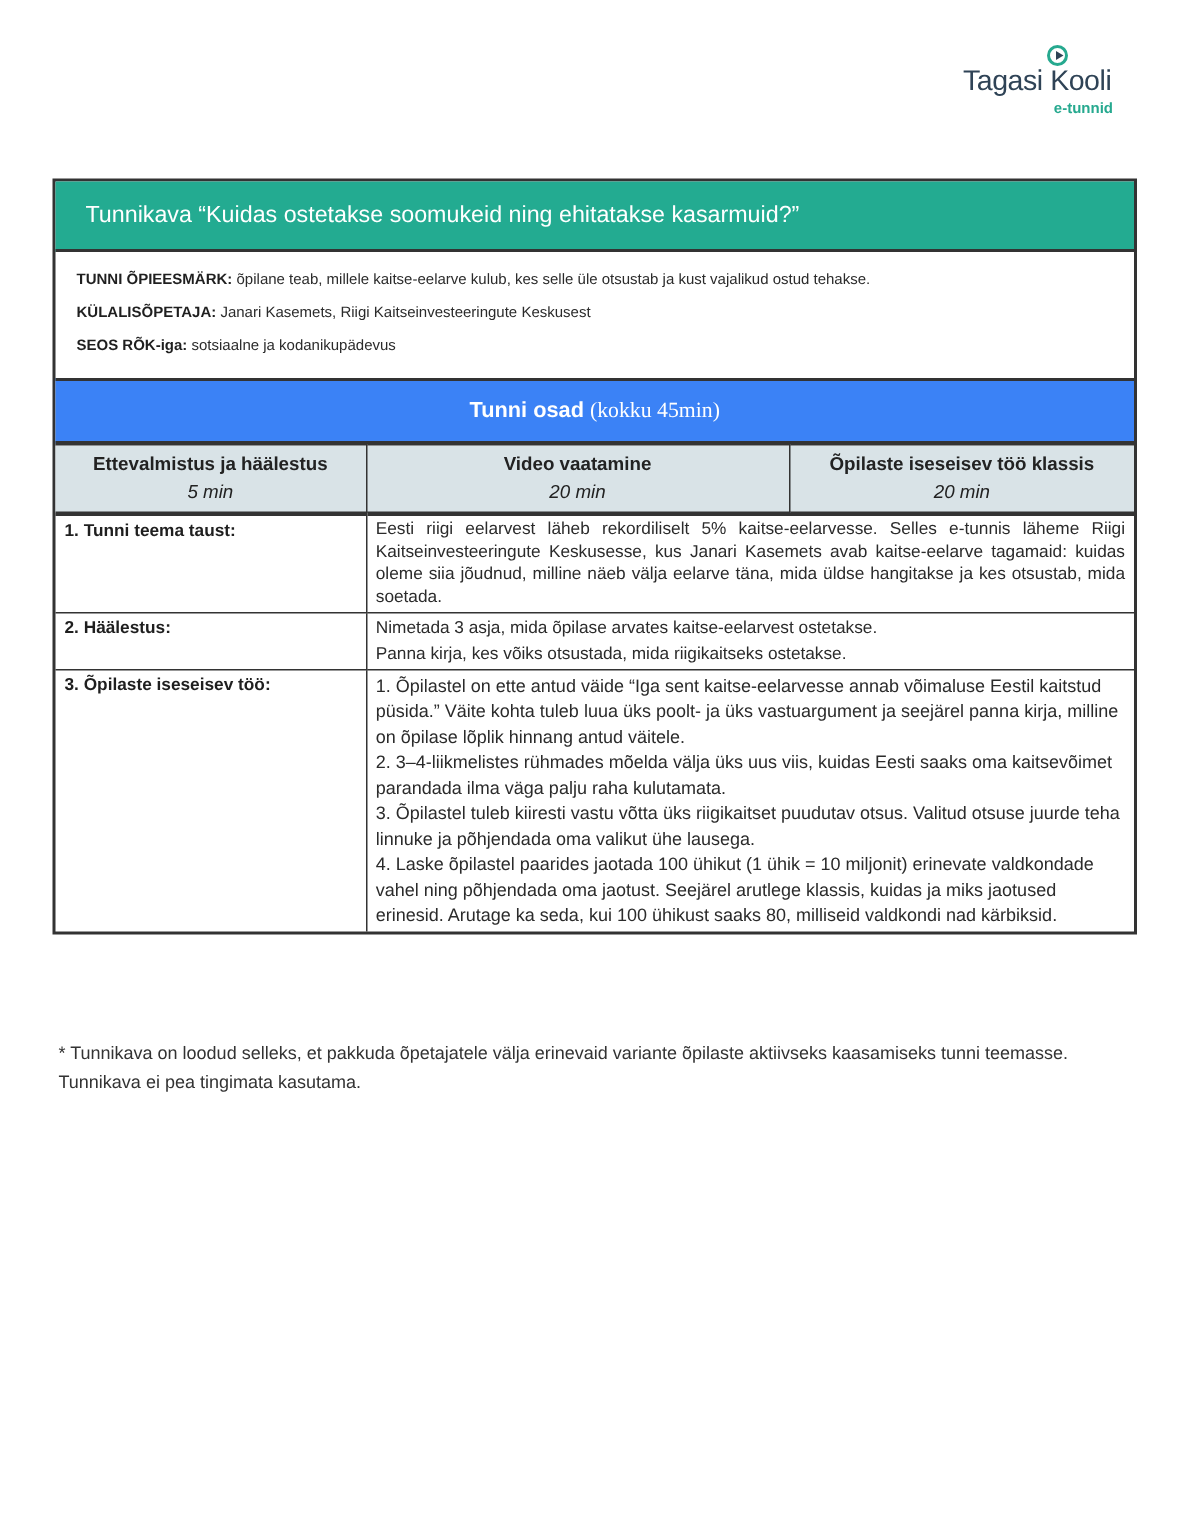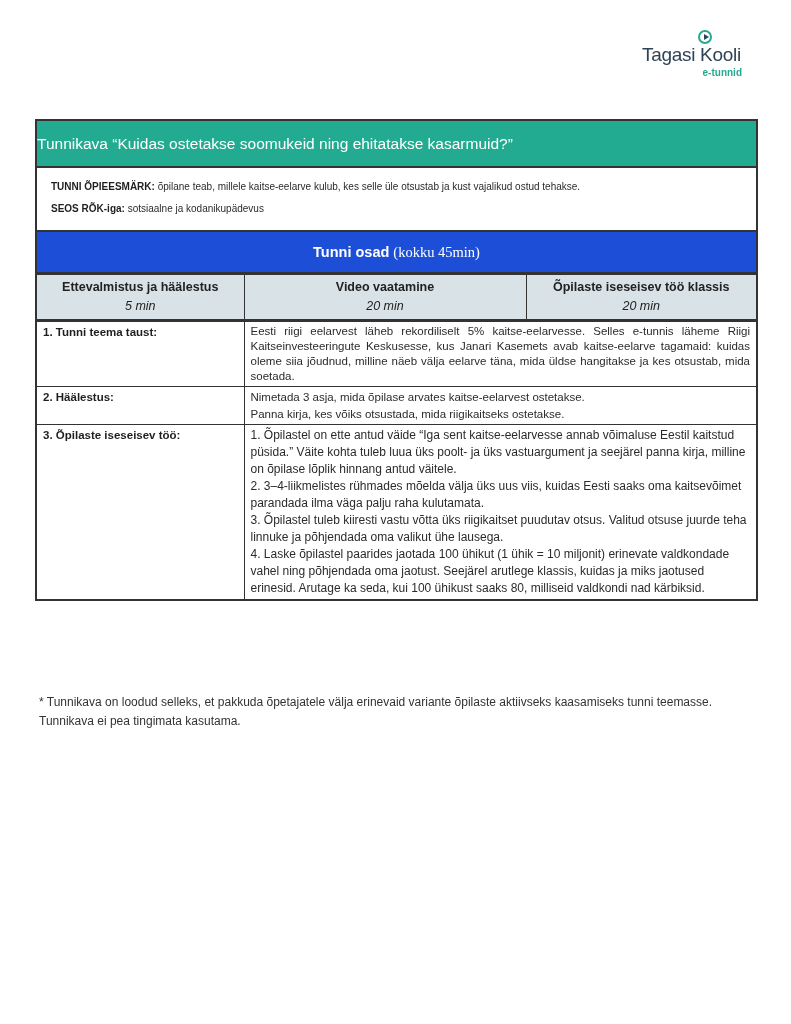--- a/index.html
+++ b/index.html
@@ -13,26 +13,26 @@
   .logo-icon::after { content: ""; position: absolute; left: 4px; top: 2px;
                border-left: 5px solid #2f4356; border-top: 3.5px solid transparent; border-bottom: 3.5px solid transparent; }
   .logo-text { position: absolute; left: 2px; top: 14px; font-size: 19px; font-weight: normal;
                color: #2f4356; letter-spacing: -0.3px; white-space: nowrap; }
   .logo-sub { position: absolute; right: 8px; top: 37px; font-size: 10px; font-weight: bold; color: #26a98f; }
 
   
   .frame { position: absolute; left: 35px; top: 119px; width: 723px; border: 2px solid #333; box-sizing: border-box; }
 
   .title-bar { background: #23ab91; color: #ffffff; height: 45px; display: flex; align-items: center;
-               padding-left: 0; font-size: 15.5px; border-bottom: 2px solid #333; }
+               padding-left: 20px; font-size: 15.5px; border-bottom: 2px solid #333; }
 
   .info { padding: 8px 14px 10px 14px; font-size: 10px; line-height: 22px; color: #2b2b2b; }
   .info b { font-weight: bold; color: #1f1f1f; }
 
-  .section-bar { background: #1d4ed8; color: #ffffff; height: 40px; display: flex; align-items: center;
+  .section-bar { background: #3b82f6; color: #ffffff; height: 40px; display: flex; align-items: center;
                  justify-content: center; font-size: 14.5px; border-top: 2px solid #333; border-bottom: 2px solid #333; }
   .section-bar b { font-weight: bold; margin-right: 4px; }
   .section-bar span.light { font-weight: normal; font-family: Liberation Serif, serif; }
 
   table.phases { width: 100%; border-collapse: collapse; table-layout: fixed; }
   table.phases th { background: #d9e3e7; border: 1px solid #333; font-size: 12.5px; padding: 3px 2px 3px 2px;
                     text-align: center; font-weight: bold; color: #222; line-height: 19px; }
   table.phases th .dur { display: block; font-weight: normal; font-style: italic; color: #222; }
   table.phases th:first-child { border-left: none; }
   table.phases th:last-child { border-right: none; }
@@ -57,20 +57,23 @@
   <span class="logo-text">Tagasi Kooli</span>
   <span class="logo-sub">e-tunnid</span>
 </div>
 
 <div class="frame">
   <div class="title-bar">Tunnikava “Kuidas ostetakse soomukeid ning ehitatakse kasarmuid?”</div>
 
   <div class="info">
     <div>
       <b>TUNNI ÕPIEESMÄRK:</b><span> õpilane teab, millele kaitse-eelarve kulub, kes selle üle otsustab ja kust vajalikud ostud tehakse.</span>
+    </div>
+    <div>
+      <b>KÜLALISÕPETAJA:</b><span> Janari Kasemets, Riigi Kaitseinvesteeringute Keskusest</span>
     </div>
     <div>
       <b>SEOS RÕK-iga:</b><span> sotsiaalne ja kodanikupädevus</span>
     </div>
   </div>
 
   <div class="section-bar">
     <b>Tunni osad</b>
     <span class="light">(kokku 45min)</span>
   </div>

